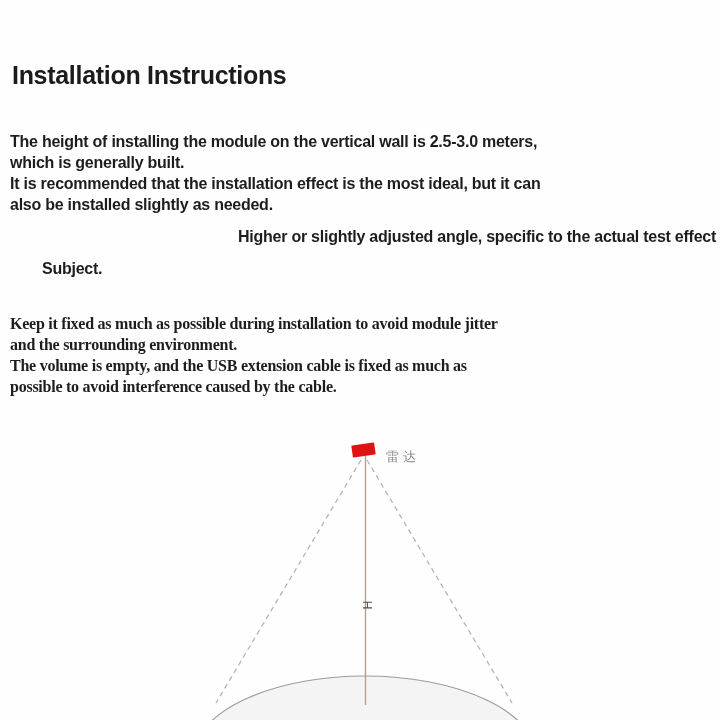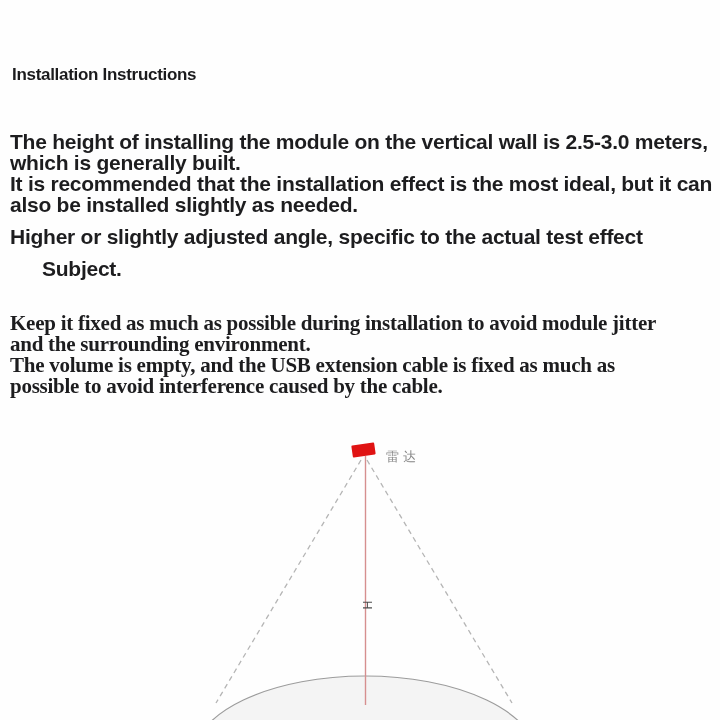--- a/index.html
+++ b/index.html
@@ -10,39 +10,39 @@
     height: 720px;
     background: #fefefe;
     overflow: hidden;
     font-family: "Liberation Sans", sans-serif;
     color: #1d1d1f;
   }
   .title {
     position: absolute;
     left: 12px;
     top: 58px;
-    font-size: 17px;
+    font-size: 25px;
     line-height: 34px;
     font-weight: 700;
     letter-spacing: -0.3px;
     color: #1b1b1d;
   }
   .para {
     position: absolute;
     left: 10px;
     width: 706px;
-    font-size: 21px;
+    font-size: 16px;
     line-height: 21px;
     font-weight: 700;
     letter-spacing: -0.25px;
     white-space: pre;
     color: #1d1d1f;
   }
   .para-1 { top: 131px; }
-  .para-2 { top: 226px; }
+  .para-2 { top: 226px; text-align: right; }
   .para-3 { top: 258px; margin-left: 32px; }
   .para-4 { top: 313px; font-family: Liberation Serif, serif; }
   .diagram {
     position: absolute;
     left: 0;
     top: 430px;
     width: 720px;
     height: 290px;
   }
   .radar-label {

